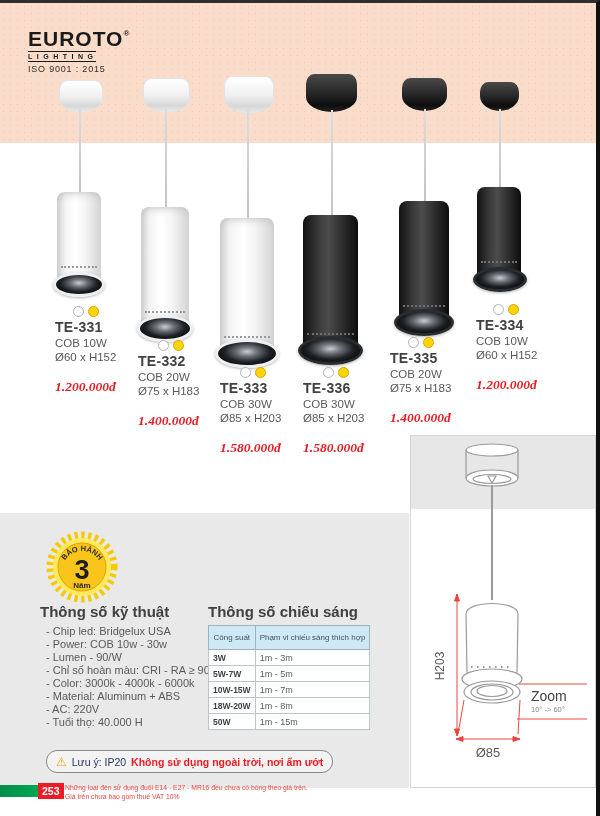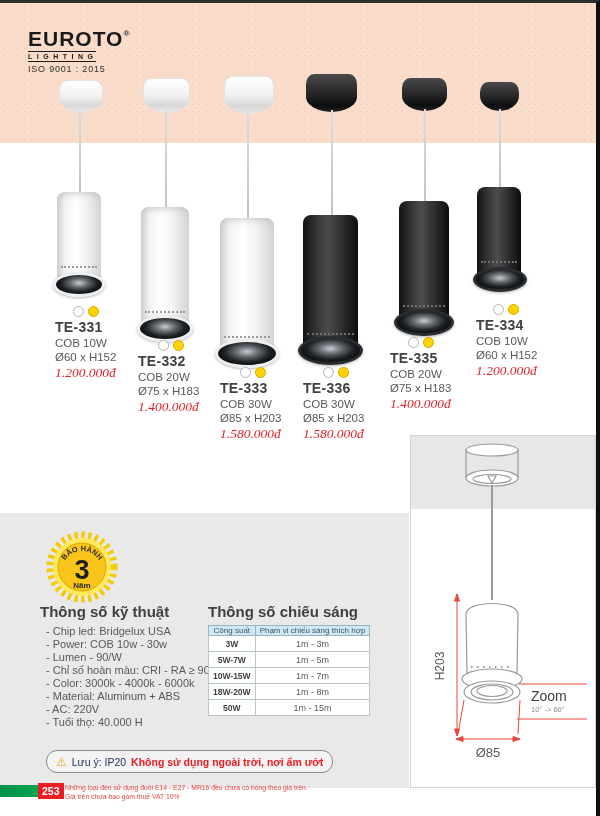--- a/index.html
+++ b/index.html
@@ -37,30 +37,30 @@
   .lens.black-trim{border:3px solid #2a2d30;}
 
   
   .dots{display:flex;gap:4px;align-items:center;}
   .dot{width:9px;height:9px;border-radius:50%;}
   .dot.white{background:#fff;border:1.3px solid #b3b3b3;}
   .dot.yellow{background:#ffd400;border:1.3px solid #d9a600;}
   .plabel{line-height:14px;}
   .pcode{font-size:14px;font-weight:800;color:#414042;letter-spacing:.3px;margin-bottom:2px;}
   .pspec{font-size:11.5px;color:#58595b;}
-  .pprice{font-family:"Liberation Serif","DejaVu Serif",serif;font-style:italic;font-weight:400;
-    font-size:13.5px;color:#e31e26;margin-top:2px;}
+  .pprice{font-family:"Liberation Serif","DejaVu Serif",serif;font-style:italic;font-weight:700;
+    font-size:13.5px;color:#e31e26;margin-top:16px;}
 
   
   .panel{position:absolute;left:0;top:510px;width:409px;height:275px;background:#e9e9e9;}
   .h-spec{position:absolute;font-size:15px;font-weight:800;color:#414042;}
   .spec-list{position:absolute;font-size:11px;color:#58595b;line-height:13px;}
   .lt-table{border-collapse:collapse;background:#fff;}
-  .lt-table th{background:#cde9f6;font-weight:400;font-size:8px;color:#44535c;padding:0 4px;border:1px solid #9fb3bd;}
-  .lt-table td{font-size:9px;color:#58595b;text-align:center;padding:2.5px 4px;border:1px solid #b9c6cd;}
+  .lt-table th{background:#cde9f6;font-weight:400;font-size:8px;color:#44535c;padding:7px 4px;border:1px solid #9fb3bd;}
+  .lt-table td{font-size:9px;color:#58595b;text-align:left;padding:2.5px 4px;border:1px solid #b9c6cd;}
   .lt-table td.c1{font-weight:700;color:#414042;font-size:8.5px;}
 
   
   .warn{position:absolute;display:flex;align-items:center;gap:5px;border:1.3px solid #8a8a8a;
     border-radius:11px;background:#f3f3f3;padding:2px 9px;height:17px;}
   .warn-icon{color:#eda400;font-size:12px;line-height:12px;}
   .warn-label{font-size:10.5px;font-weight:400;color:#25355e;white-space:nowrap;}
   .warn-msg{font-size:10.5px;font-weight:700;color:#ed1c24;white-space:nowrap;}
 
   

